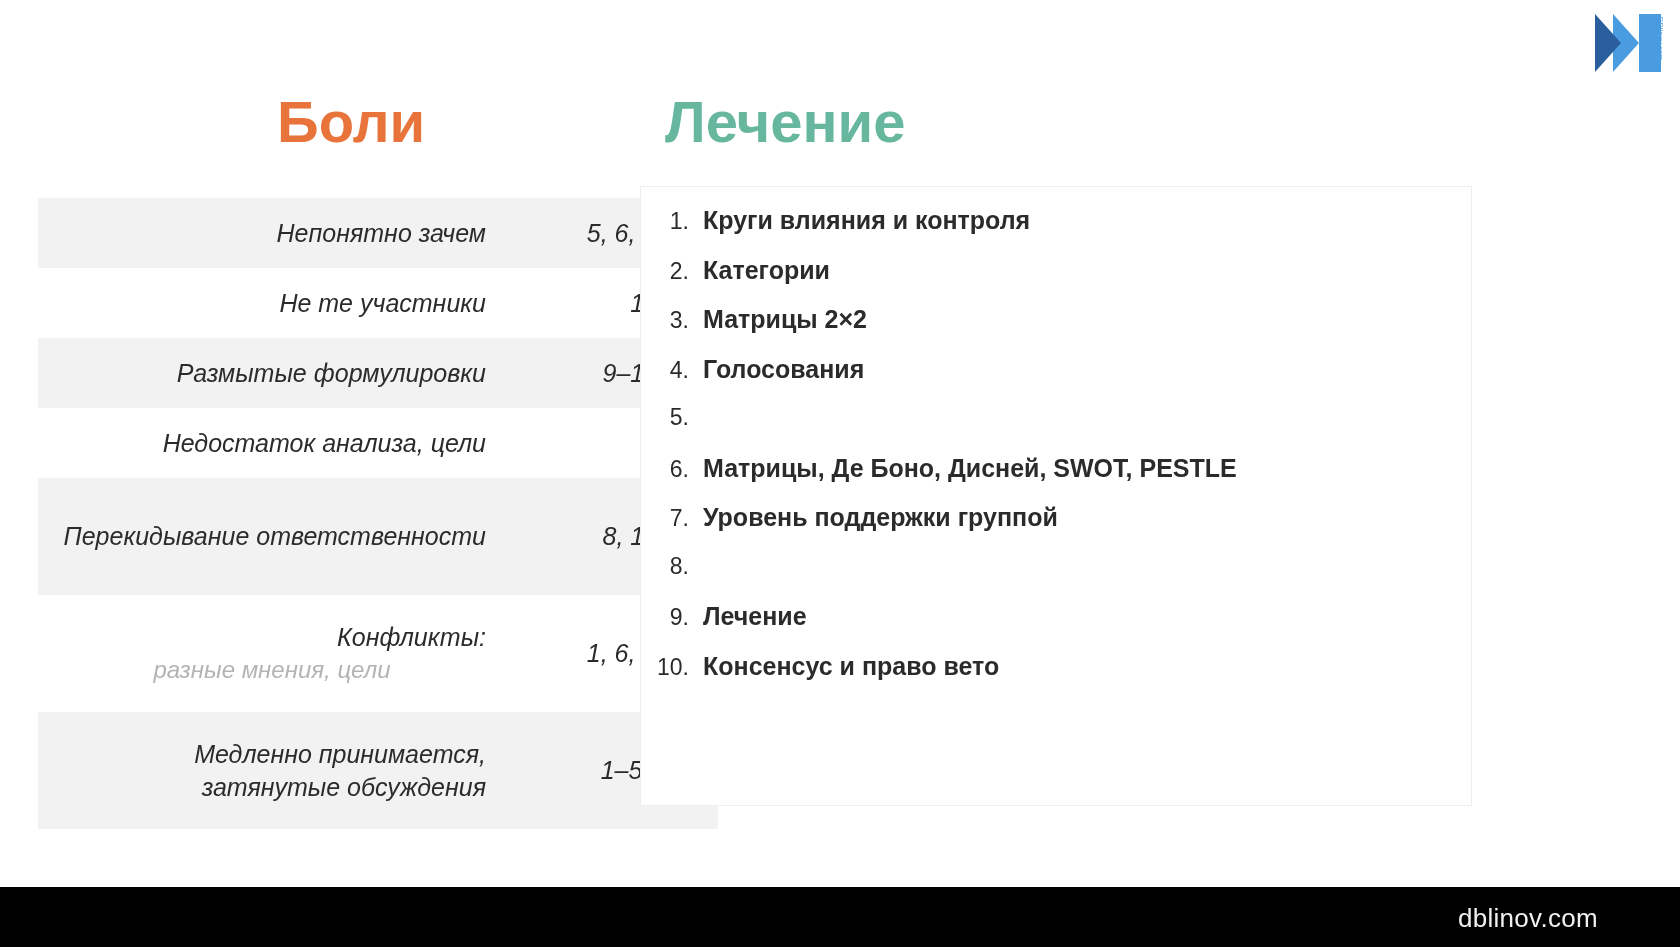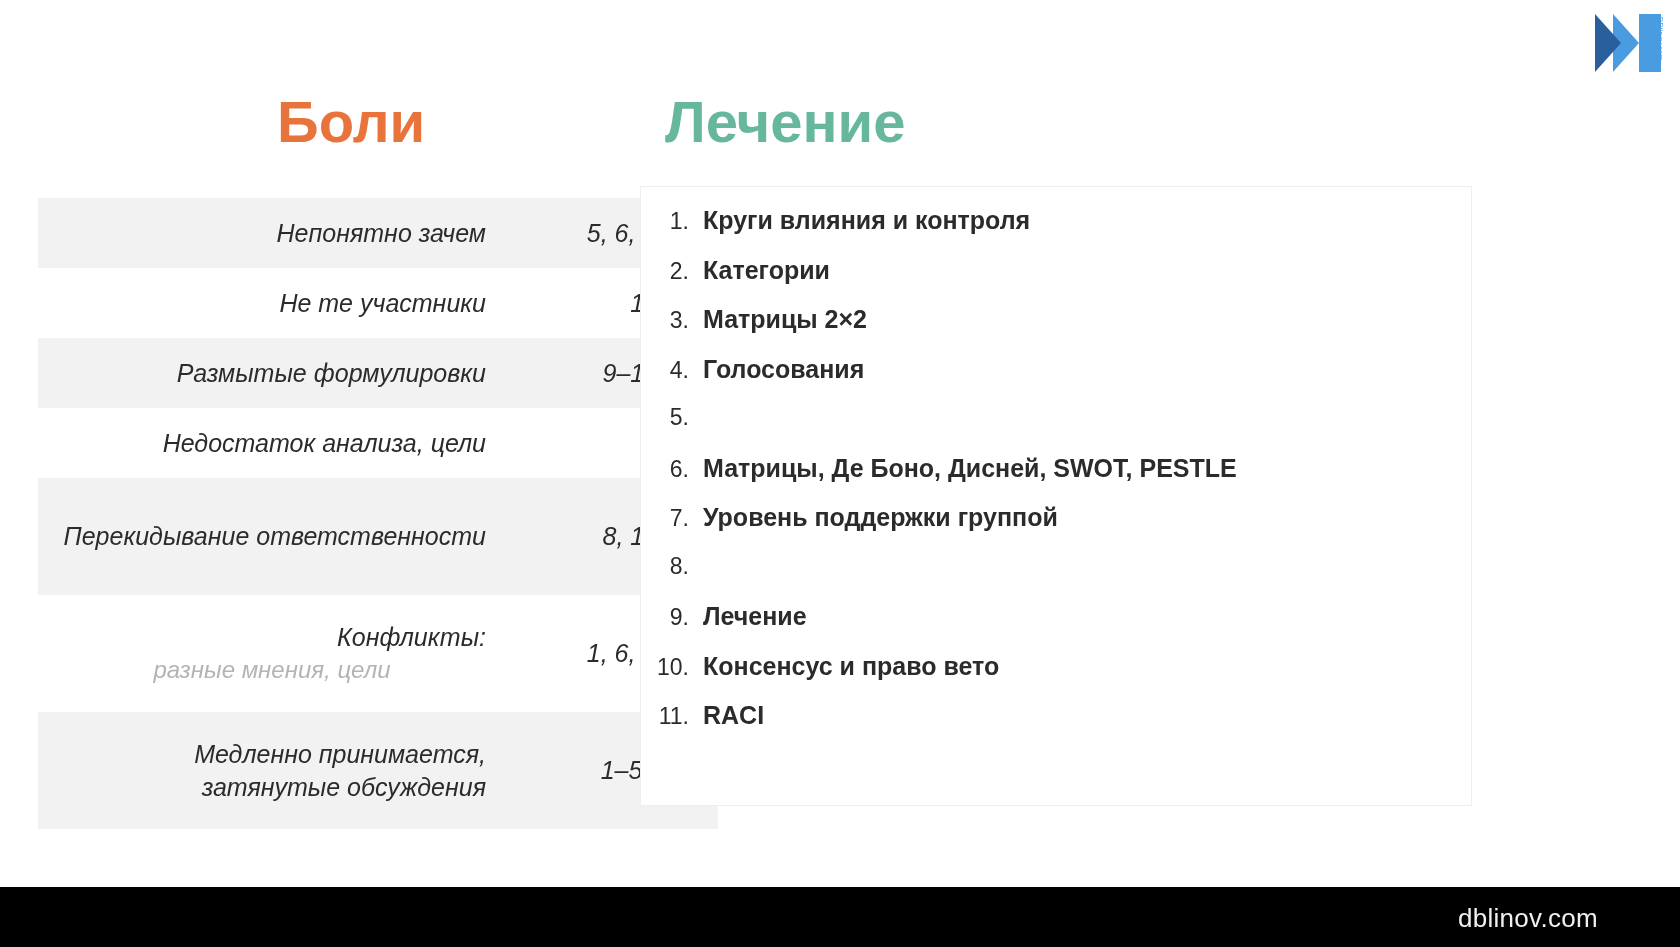--- a/index.html
+++ b/index.html
@@ -259,22 +259,18 @@
         <span class="cure-num">8.</span>
       </li>
       <li class="cure-item">
         <span class="cure-num">9.</span>
         <span class="cure-text">Лечение</span>
       </li>
       <li class="cure-item">
         <span class="cure-num">10.</span>
         <span class="cure-text">Консенсус и право вето</span>
       </li>
-      <li class="cure-item">
-        <span class="cure-num">11.</span>
-        <span class="cure-text">RACI</span>
-      </li>
     </ol>
 </div>
 
 <div class="footer-bar">
   <div class="footer-text">dblinov.com</div>
 </div>
 
 </body></html>

